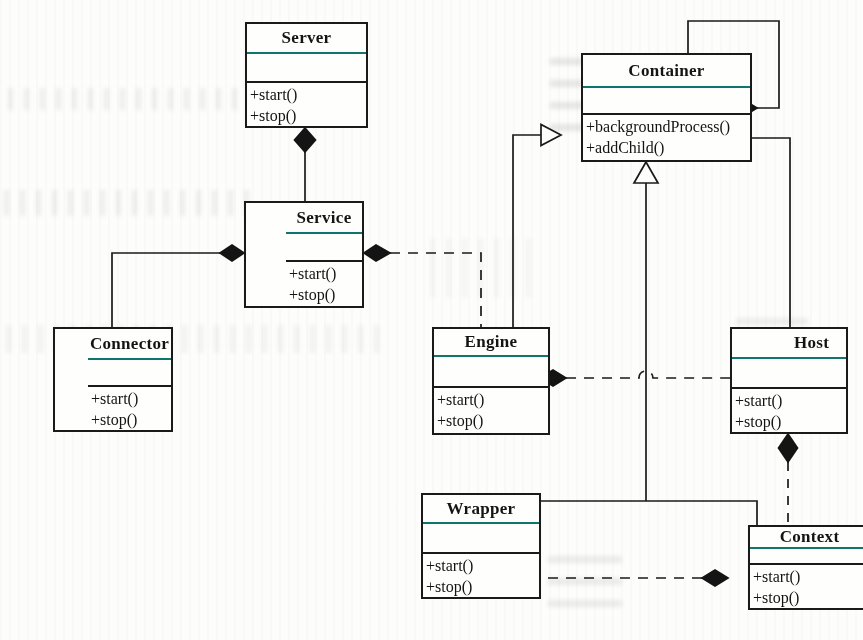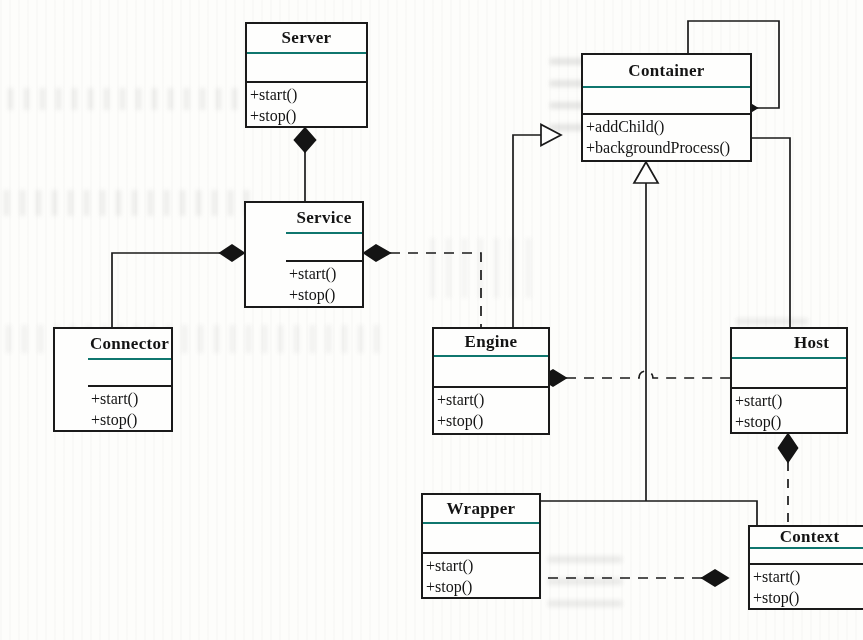--- a/index.html
+++ b/index.html
@@ -110,22 +110,22 @@
     <div class="cls-methods">
       <div>+start()</div>
       <div>+stop()</div>
     </div>
   </div>
 
   <div class="cls" style="left:561px;top:53px;width:171px;height:109px;margin-left:20px;">
     <div class="cls-title" style="height:33px;">Container</div>
     <div class="cls-attrs" style="height:27px;"></div>
     <div class="cls-methods">
+      <div>+backgroundProcess()</div>
       <div>+addChild()</div>
-      <div>+backgroundProcess()</div>
     </div>
   </div>
 
   <div class="cls" style="left:244px;top:201px;width:120px;height:107px;padding-left:40px;">
     <div class="cls-title" style="height:31px;">Service</div>
     <div class="cls-attrs" style="height:28px;"></div>
     <div class="cls-methods">
       <div>+start()</div>
       <div>+stop()</div>
     </div>

